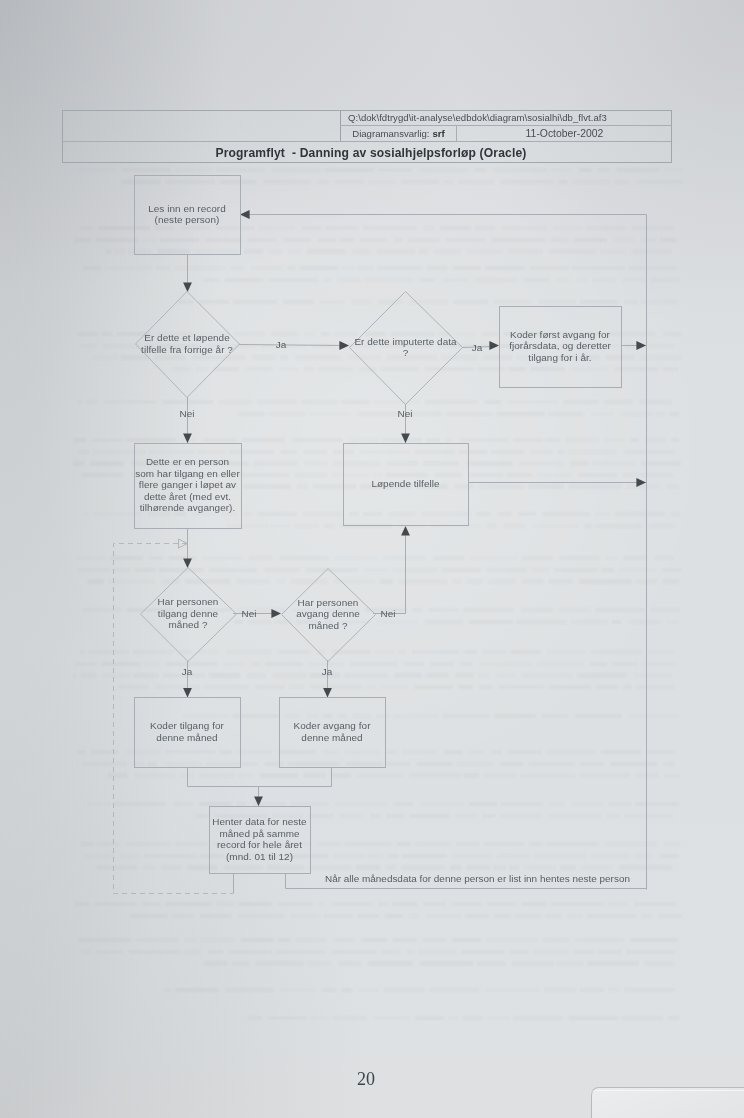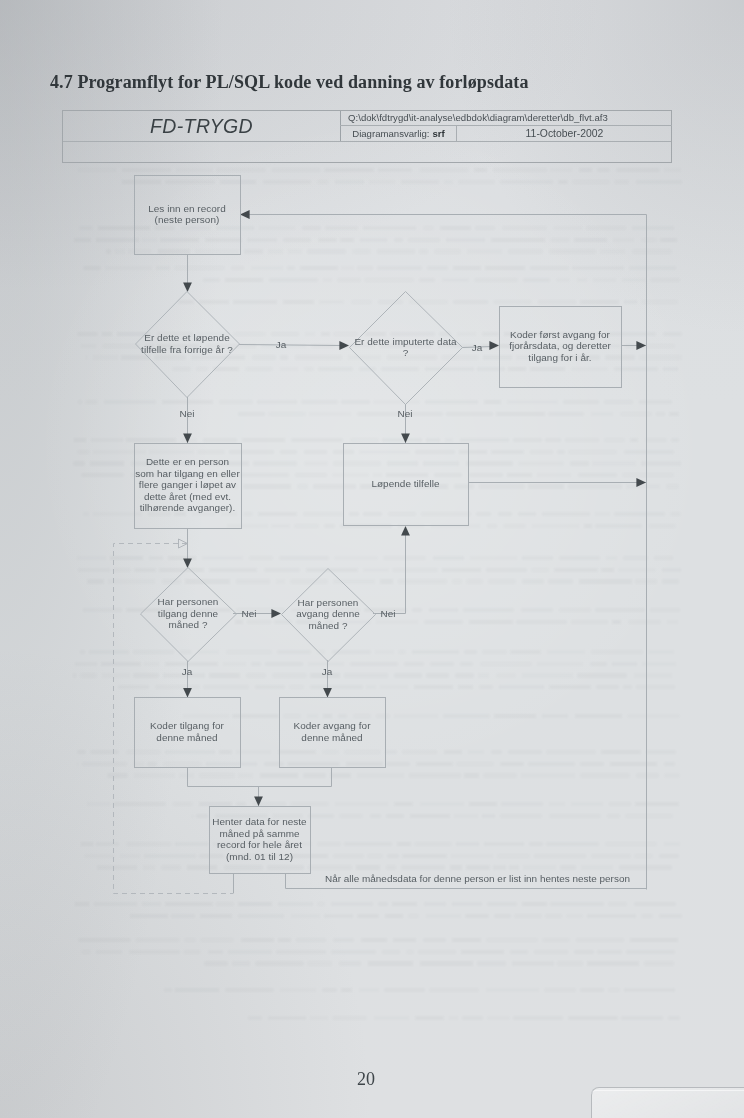--- a/index.html
+++ b/index.html
@@ -819,36 +819,33 @@
       <div class="gl" style="left: 286.298px; top: 1016px; width: 8.62162px; opacity: 0.48;"></div>
       <div class="gl" style="left: 300.196px; top: 1016px; width: 28.4243px; opacity: 0.92;"></div>
       <div class="gl" style="left: 335.015px; top: 1016px; width: 35.3342px; opacity: 0.51;"></div>
       <div class="gl" style="left: 376.814px; top: 1016px; width: 34.8521px; opacity: 0.62;"></div>
       <div class="gl" style="left: 415.878px; top: 1016px; width: 18.5974px; opacity: 0.47;"></div>
       <div class="gl" style="left: 438.211px; top: 1016px; width: 37.3798px; opacity: 0.8;"></div>
       <div class="gl" style="left: 481.623px; top: 1016px; width: 13.9107px; opacity: 0.72;"></div>
     </div>
 
   <div id="scanblur">
-  <div id="heading">4.7 Programflyt for PL/SQL kode ved danning av forløpsdata</div>
 
   <div id="titleblock">
-    <div id="tb-left">
-      <span id="tb-name">FD-TRYGD</span>
-    </div>
     <div id="tb-vdiv"></div>
-    <div id="tb-path">Q:\dok\fdtrygd\it-analyse\edbdok\diagram\deretter\db_flvt.af3</div>
+    <div id="tb-path">Q:\dok\fdtrygd\it-analyse\edbdok\diagram\sosialhi\db_flvt.af3</div>
     <div id="tb-hdiv1"></div>
     <div id="tb-owner">
           <span>Diagramansvarlig:</span>
           <b>srf</b>
         </div>
     <div id="tb-vdiv2"></div>
     <div id="tb-date">11-October-2002</div>
     <div id="tb-hdiv2"></div>
+    <div id="tb-caption"><b>Programflyt</b>&nbsp;&nbsp;<span>- Danning av sosialhjelpsforløp (Oracle)</span></div>
   </div>
 
   <svg id="chart" width="744" height="960" viewBox="0 0 744 960">
   <path d="M 187 543.5 L 113.5 543.5 L 113.5 893.5 L 233.5 893.5" class="dashbox"></path>
         <path d="M 240 214.5 L 646.5 214.5 L 646.5 889.5" class="conn"></path>
         <path d="M 187.5 254 L 187.5 291" class="conn"></path>
         <path d="M 239 344.5 L 342 345.5" class="conn"></path>
         <path d="M 462 347.5 L 492 346.5" class="conn"></path>
         <path d="M 621 345.5 L 646 345.5" class="conn"></path>
         <path d="M 187.5 397 L 187.5 443" class="conn"></path>

